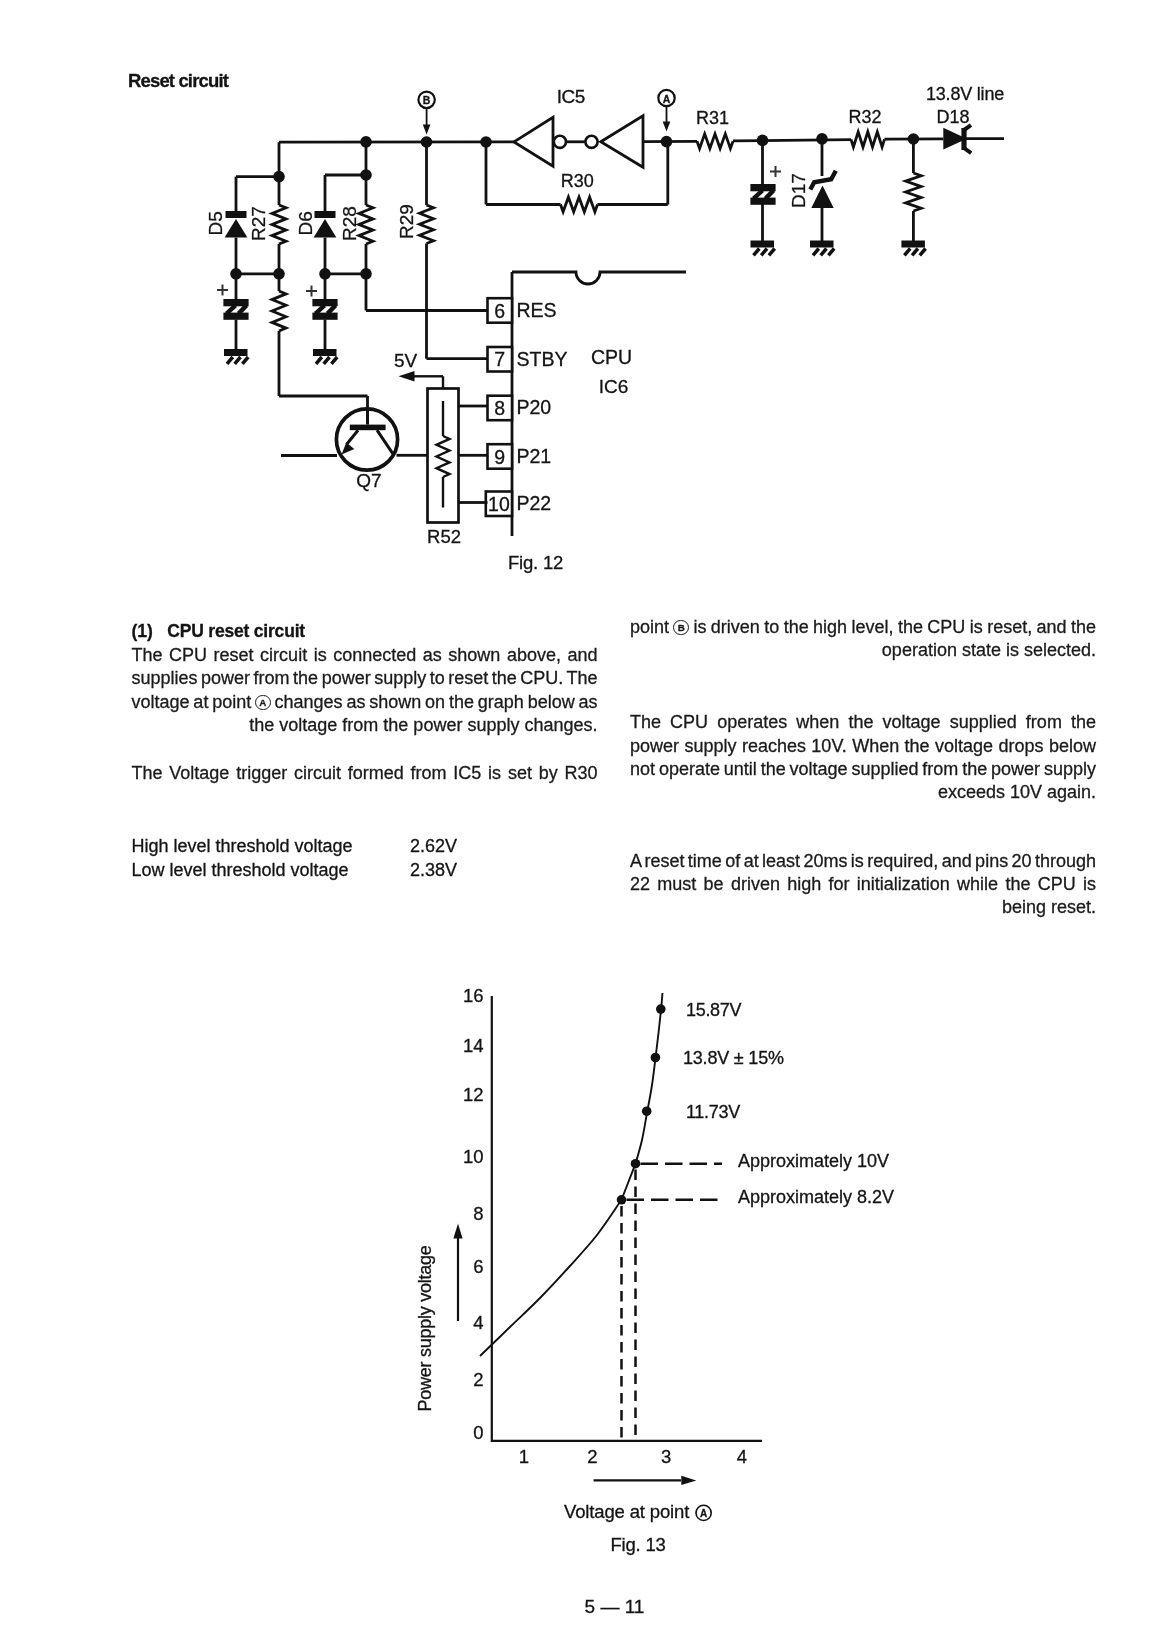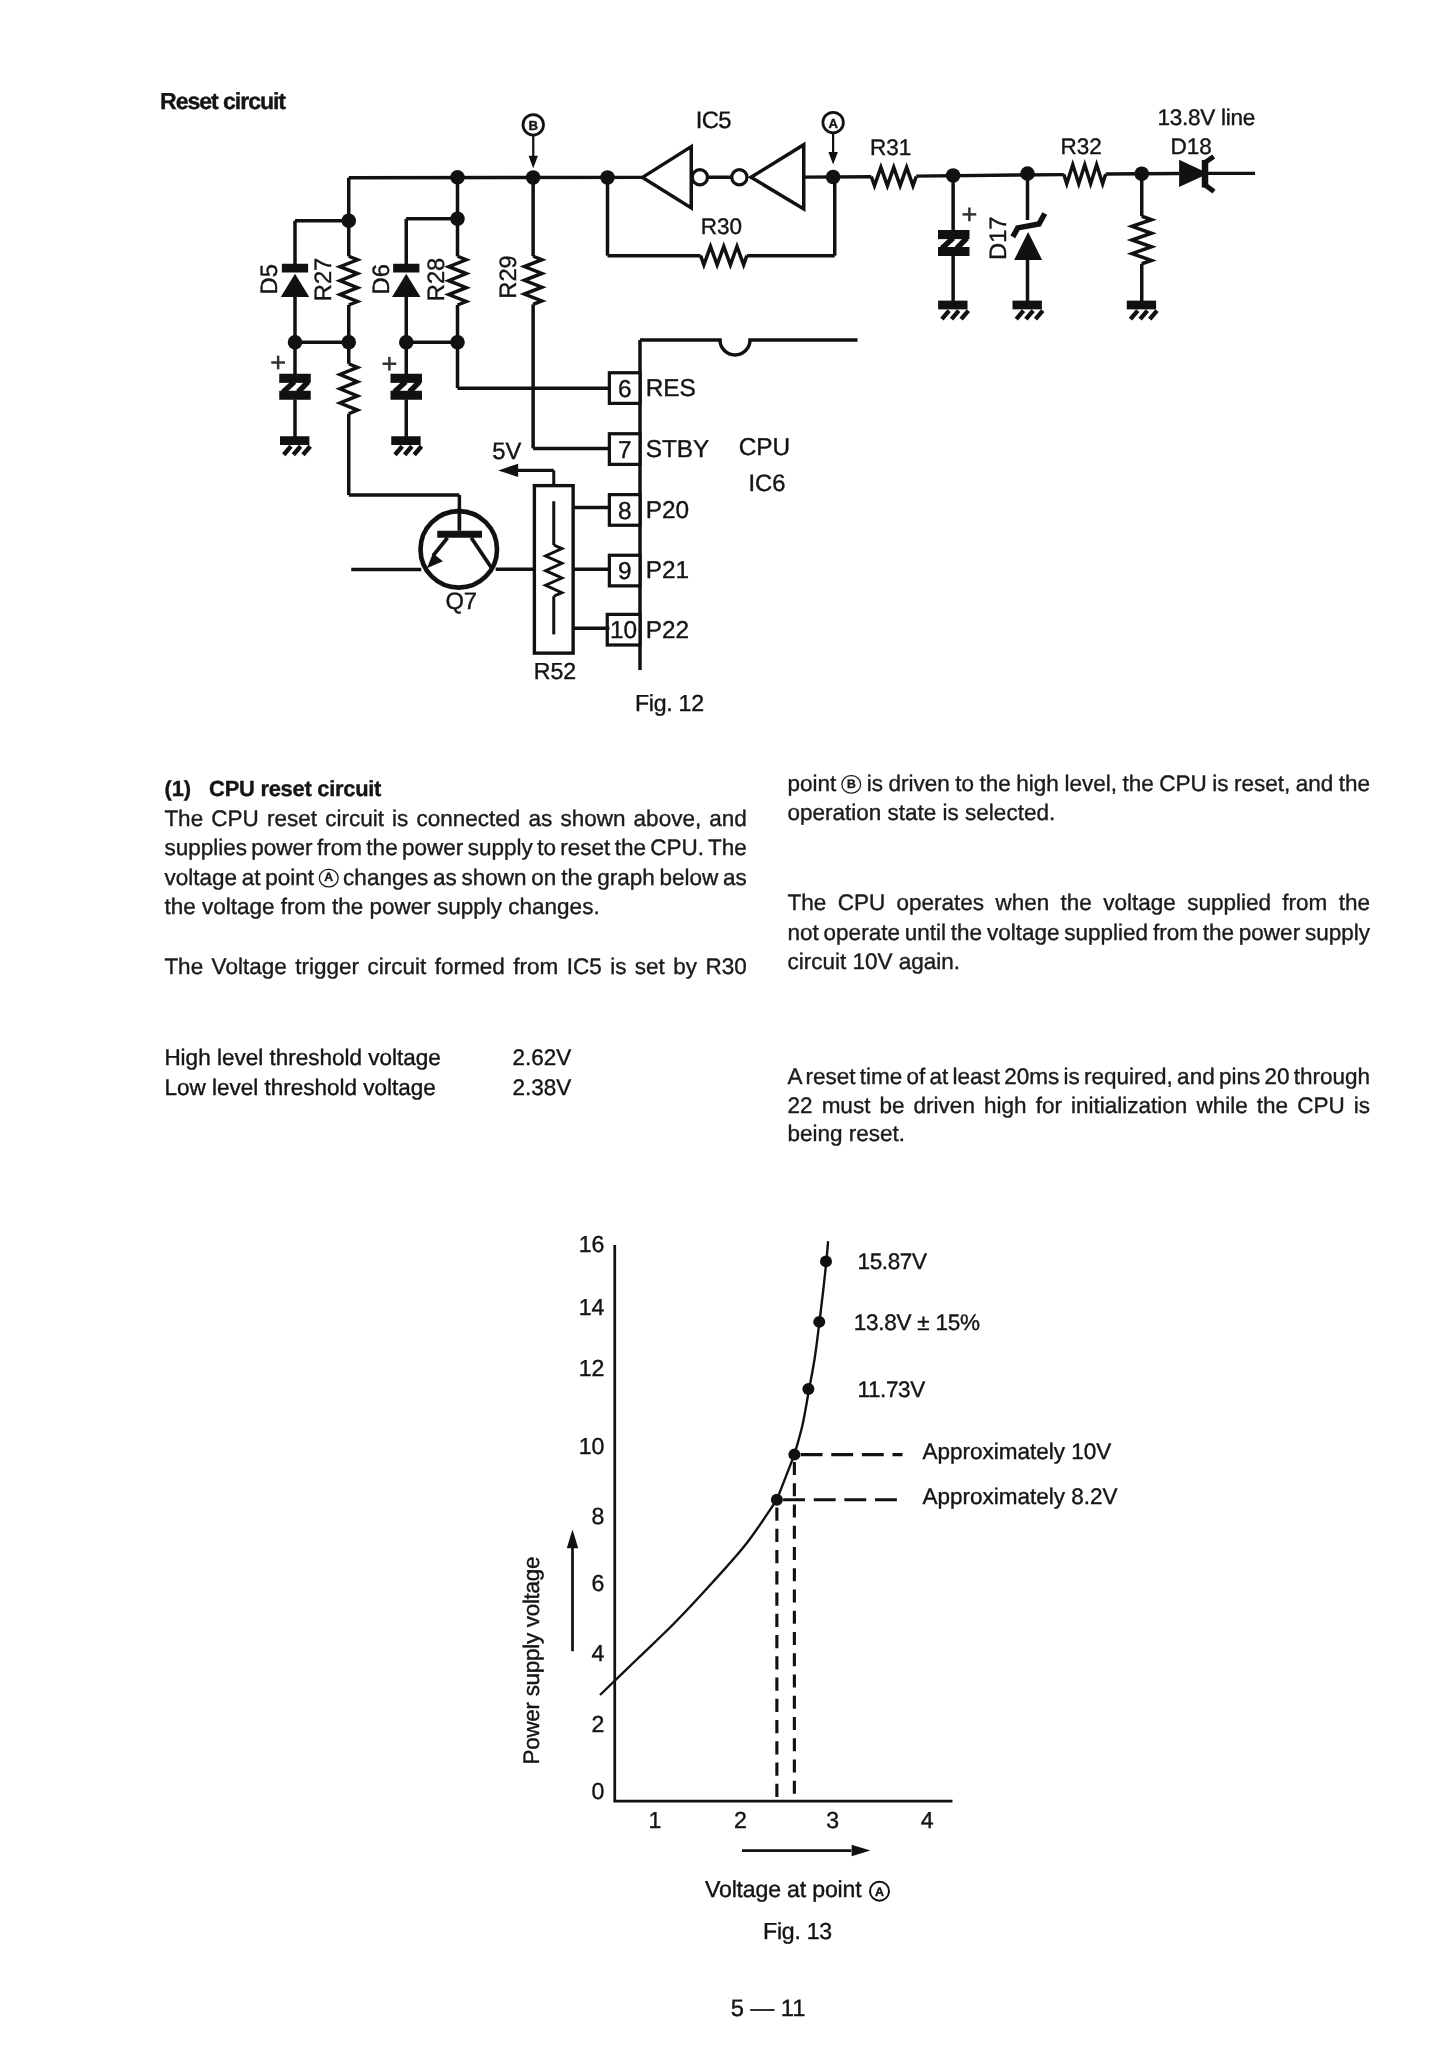--- a/index.html
+++ b/index.html
@@ -1,20 +1,20 @@
 <!DOCTYPE html>
 <html><head><meta charset="utf-8">
 <style>
 html,body{margin:0;padding:0;background:#ffffff;}
 #page{position:relative;width:1158px;height:1637px;background:#ffffff;overflow:hidden;
   font-family:"Liberation Sans",sans-serif;color:#1b1b1b;}
 #gfx{position:absolute;left:0;top:0;}
 .col{position:absolute;width:466px;font-size:18px;line-height:23.33px;word-spacing:-1.8px;color:#1b1b1b;-webkit-text-stroke:0.3px #1b1b1b;}
 .jl{text-align:justify;text-align-last:justify;}
-.last{text-align:left;word-spacing:normal;}
+.last{text-align:right;word-spacing:normal;}
 .circ{display:inline-block;overflow:hidden;width:13.6px;height:13.6px;line-height:13.8px;border:1.4px solid #1b1b1b;
   border-radius:50%;font-size:9.8px;font-weight:bold;text-align:center;text-align-last:center;
   vertical-align:-2.6px;word-spacing:normal;letter-spacing:0;}
 </style></head>
 <body>
 <div id="page">
 <svg id="gfx" width="1158" height="1637" viewBox="0 0 1158 1637">
       <style>text{stroke:#141414;stroke-width:0.3;}</style>
 <line x1="279" y1="142.2" x2="514" y2="141.9" stroke="#111" stroke-width="2.8"></line>
 <line x1="566.8" y1="141.8" x2="585.8" y2="141.8" stroke="#111" stroke-width="2.8"></line>
@@ -245,21 +245,22 @@
 </div>
 <div class="col" style="left:131.5px;top:761.7px;">
 <div class="jl">The Voltage trigger circuit formed from IC5 is set by R30</div>
 </div>
 <div class="col" style="left:630px;top:615.8px;">
 <div class="jl">point <span class="circ">B</span> is driven to the high level, the CPU is reset, and the</div>
 <div class="last">operation state is selected.</div>
 </div>
 <div class="col" style="left:630px;top:711.3px;">
 <div class="jl">The CPU operates when the voltage supplied from the</div>
+<div class="jl">power supply reaches 10V. When the voltage drops below</div>
 <div class="jl">not operate until the voltage supplied from the power supply</div>
-<div class="last">circuit 10V again.</div>
+<div class="last">exceeds 10V again.</div>
 </div>
 <div class="col" style="left:630px;top:849.6px;">
 <div class="jl">A reset time of at least 20ms is required, and pins 20 through</div>
 <div class="jl">22 must be driven high for initialization while the CPU is</div>
 <div class="last">being reset.</div>
 </div>
 </div>
 
 </body></html>

